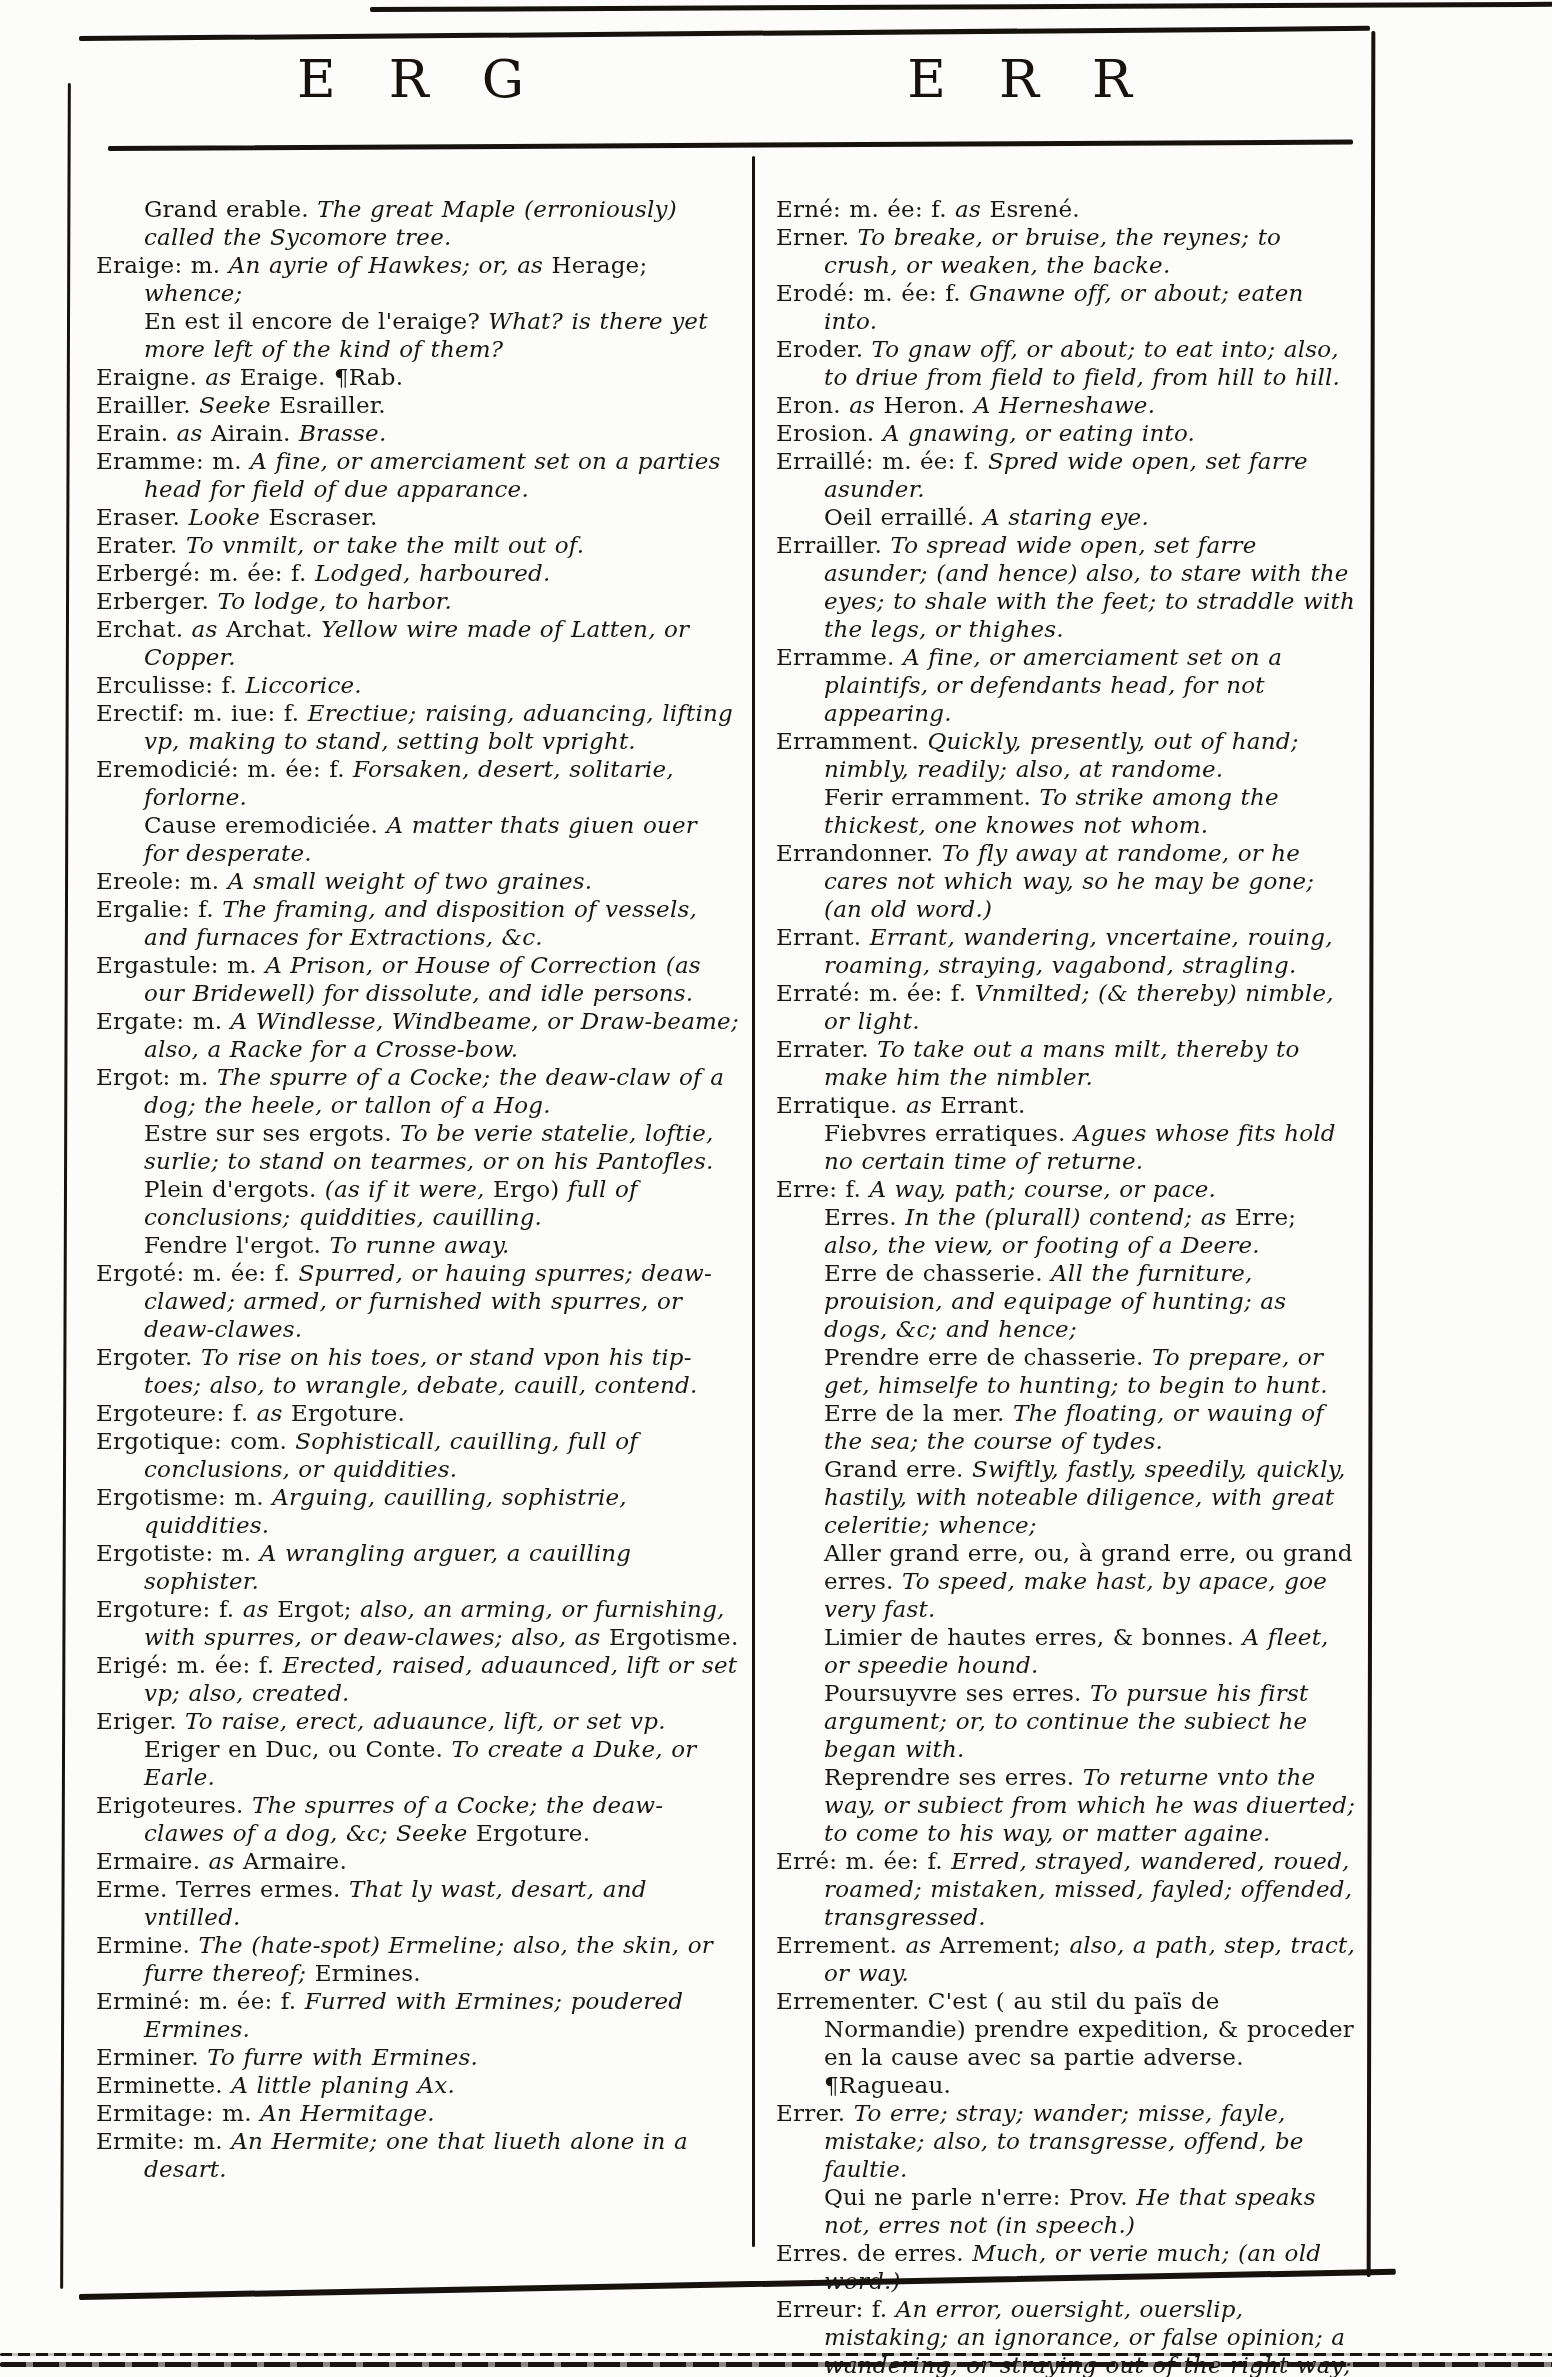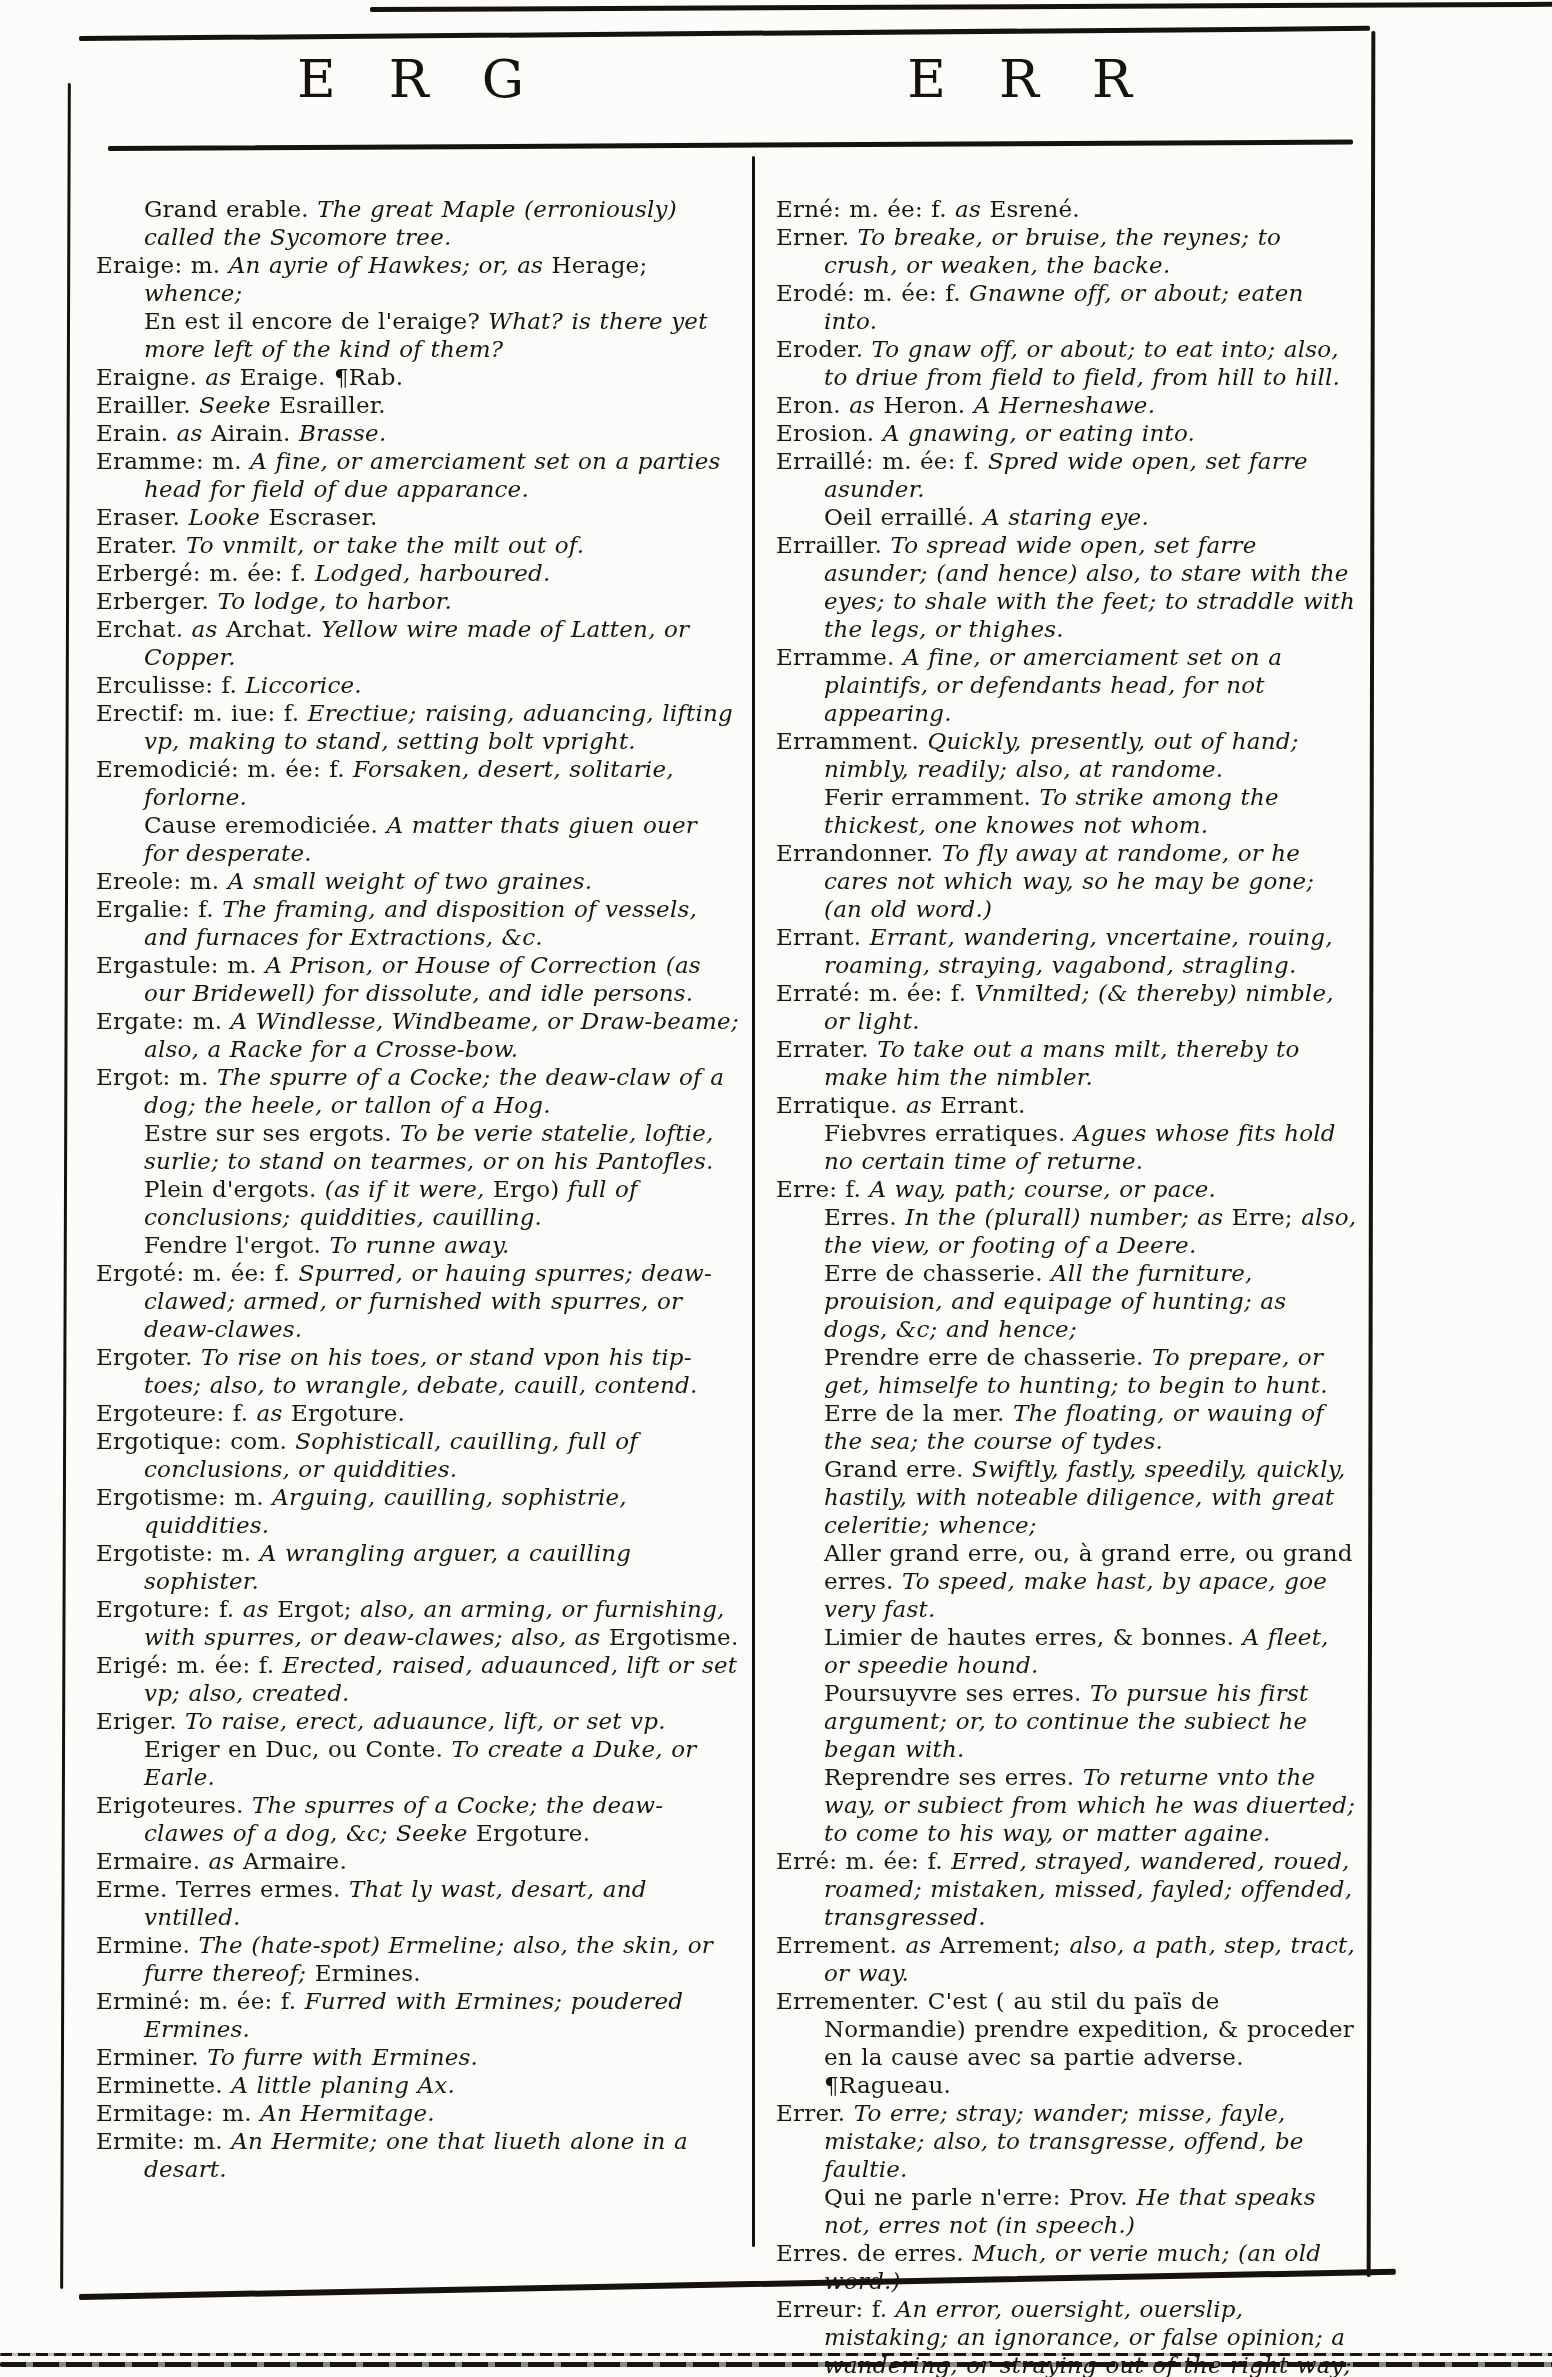--- a/index.html
+++ b/index.html
@@ -122,21 +122,21 @@
     <p class="entry"><span class="rm">Erramme. </span><span class="it">A fine, or amerciament set on a plaintifs, or defendants head, for not appearing.</span></p>
     <p class="entry"><span class="rm">Erramment. </span><span class="it">Quickly, presently, out of hand; nimbly, readily; also, at randome.</span></p>
     <p class="entry sub"><span class="rm">Ferir erramment. </span><span class="it">To strike among the thickest, one knowes not whom.</span></p>
     <p class="entry"><span class="rm">Errandonner. </span><span class="it">To fly away at randome, or he cares not which way, so he may be gone; (an old word.)</span></p>
     <p class="entry"><span class="rm">Errant. </span><span class="it">Errant, wandering, vncertaine, rouing, roaming, straying, vagabond, stragling.</span></p>
     <p class="entry"><span class="rm">Erraté: m. ée: f. </span><span class="it">Vnmilted; (&amp; thereby) nimble, or light.</span></p>
     <p class="entry"><span class="rm">Errater. </span><span class="it">To take out a mans milt, thereby to make him the nimbler.</span></p>
     <p class="entry"><span class="rm">Erratique. </span><span class="it">as </span><span class="rm">Errant.</span></p>
     <p class="entry sub"><span class="rm">Fiebvres erratiques. </span><span class="it">Agues whose fits hold no certain time of returne.</span></p>
     <p class="entry"><span class="rm">Erre: f. </span><span class="it">A way, path; course, or pace.</span></p>
-    <p class="entry sub"><span class="rm">Erres. </span><span class="it">In the (plurall) number; as </span><span class="rm">Erre; </span><span class="it">also, the view, or footing of a Deere.</span></p>
+    <p class="entry sub"><span class="rm">Erres. </span><span class="it">In the (plurall) contend; as </span><span class="rm">Erre; </span><span class="it">also, the view, or footing of a Deere.</span></p>
     <p class="entry sub"><span class="rm">Erre de chasserie. </span><span class="it">All the furniture, prouision, and equipage of hunting; as dogs, &amp;c; and hence;</span></p>
     <p class="entry sub"><span class="rm">Prendre erre de chasserie. </span><span class="it">To prepare, or get, himselfe to hunting; to begin to hunt.</span></p>
     <p class="entry sub"><span class="rm">Erre de la mer. </span><span class="it">The floating, or wauing of the sea; the course of tydes.</span></p>
     <p class="entry sub"><span class="rm">Grand erre. </span><span class="it">Swiftly, fastly, speedily, quickly, hastily, with noteable diligence, with great celeritie; whence;</span></p>
     <p class="entry sub"><span class="rm">Aller grand erre, ou, à grand erre, ou grand erres. </span><span class="it">To speed, make hast, by apace, goe very fast.</span></p>
     <p class="entry sub"><span class="rm">Limier de hautes erres, &amp; bonnes. </span><span class="it">A fleet, or speedie hound.</span></p>
     <p class="entry sub"><span class="rm">Poursuyvre ses erres. </span><span class="it">To pursue his first argument; or, to continue the subiect he began with.</span></p>
     <p class="entry sub"><span class="rm">Reprendre ses erres. </span><span class="it">To returne vnto the way, or subiect from which he was diuerted; to come to his way, or matter againe.</span></p>
     <p class="entry"><span class="rm">Erré: m. ée: f. </span><span class="it">Erred, strayed, wandered, roued, roamed; mistaken, missed, fayled; offended, transgressed.</span></p>
     <p class="entry"><span class="rm">Errement. </span><span class="it">as </span><span class="rm">Arrement; </span><span class="it">also, a path, step, tract, or way.</span></p>

